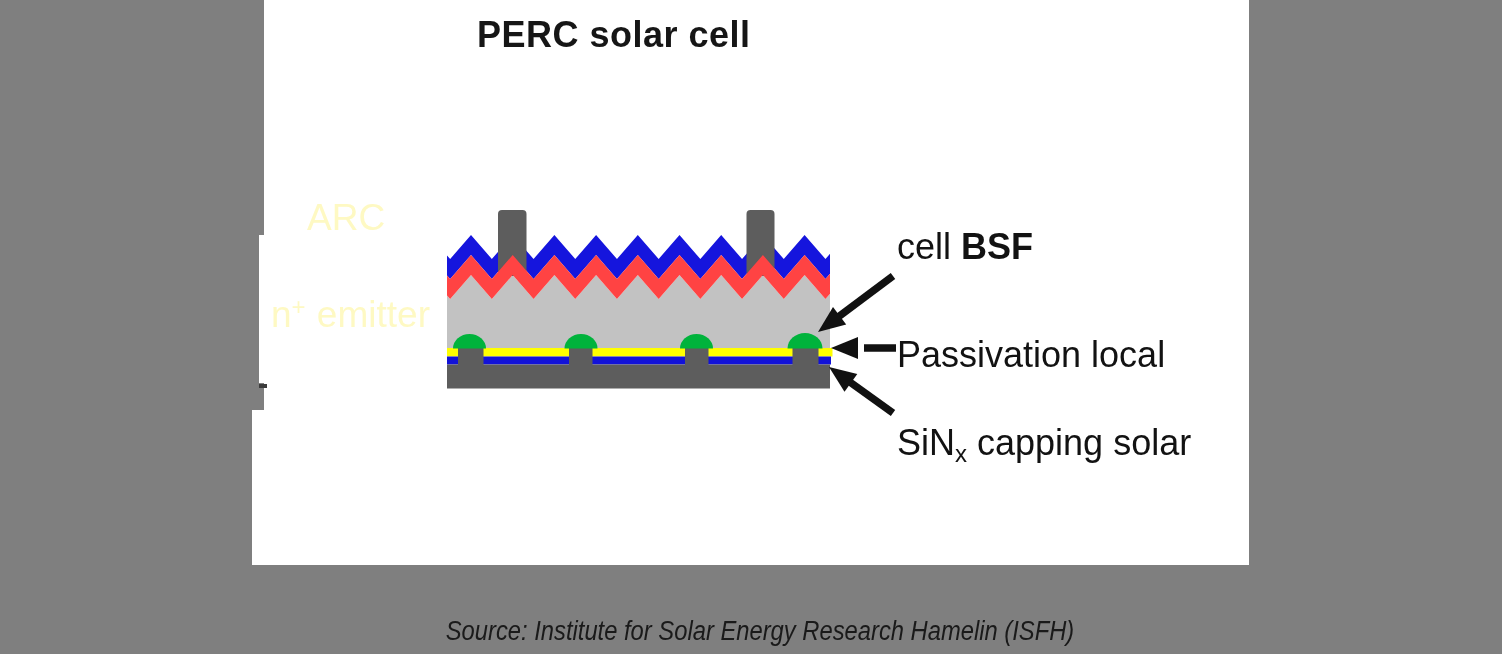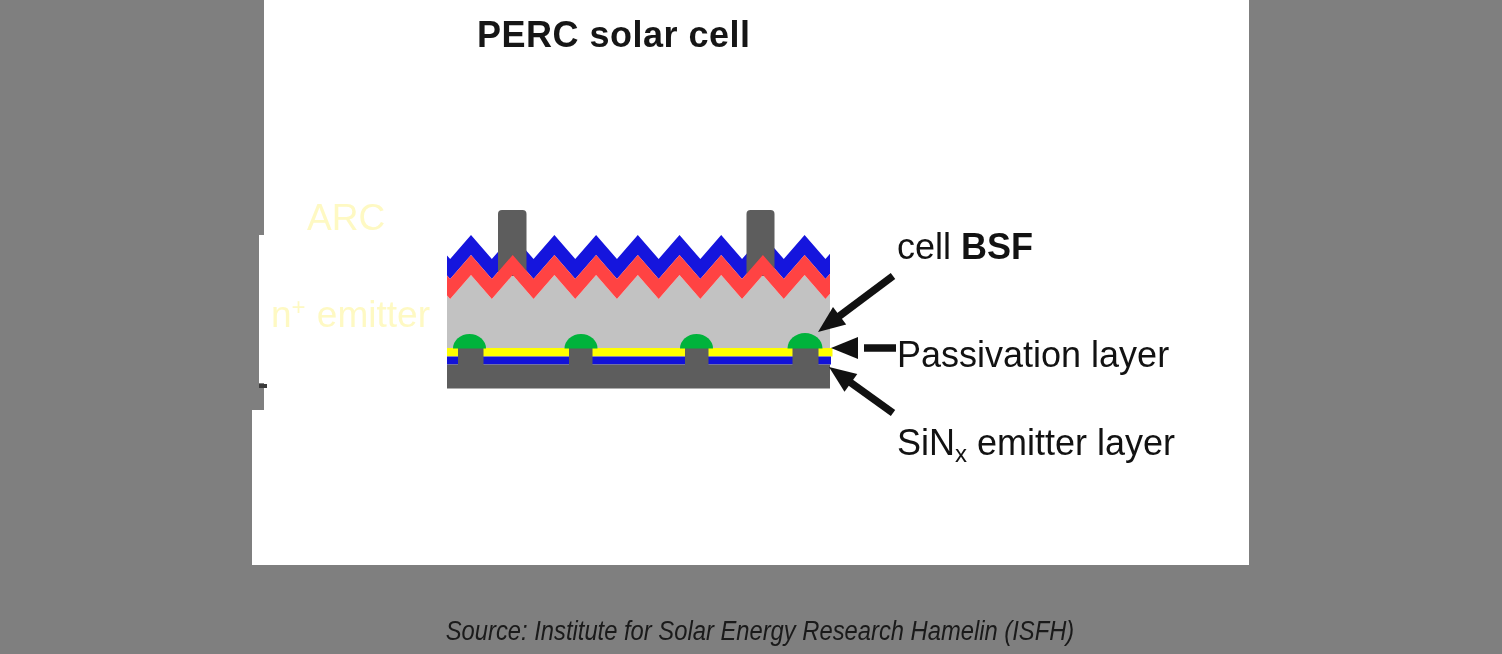--- a/index.html
+++ b/index.html
@@ -78,17 +78,17 @@
 </svg>
 
 <div class="lbl" id="slide-title">PERC solar cell</div>
 
 <div class="lbl" id="lbl-arc">ARC</div>
 
 <div class="lbl" id="lbl-emitter"><span>n</span><sup>+</sup><span> emitter</span></div>
 
 <div class="lbl" id="lbl-localbsf"><span>cell </span><span class="bold">BSF</span></div>
 
-<div class="lbl" id="lbl-passivation">Passivation layer</div>
+<div class="lbl" id="lbl-passivation">Passivation local</div>
 
-<div class="lbl" id="lbl-sinx"><span>SiN</span><sub>x</sub><span> emitter layer</span></div>
+<div class="lbl" id="lbl-sinx"><span>SiN</span><sub>x</sub><span> capping solar</span></div>
 
 <div class="lbl" id="source-caption">Source: Institute for Solar Energy Research Hamelin (ISFH)</div>
 
 </body></html>

